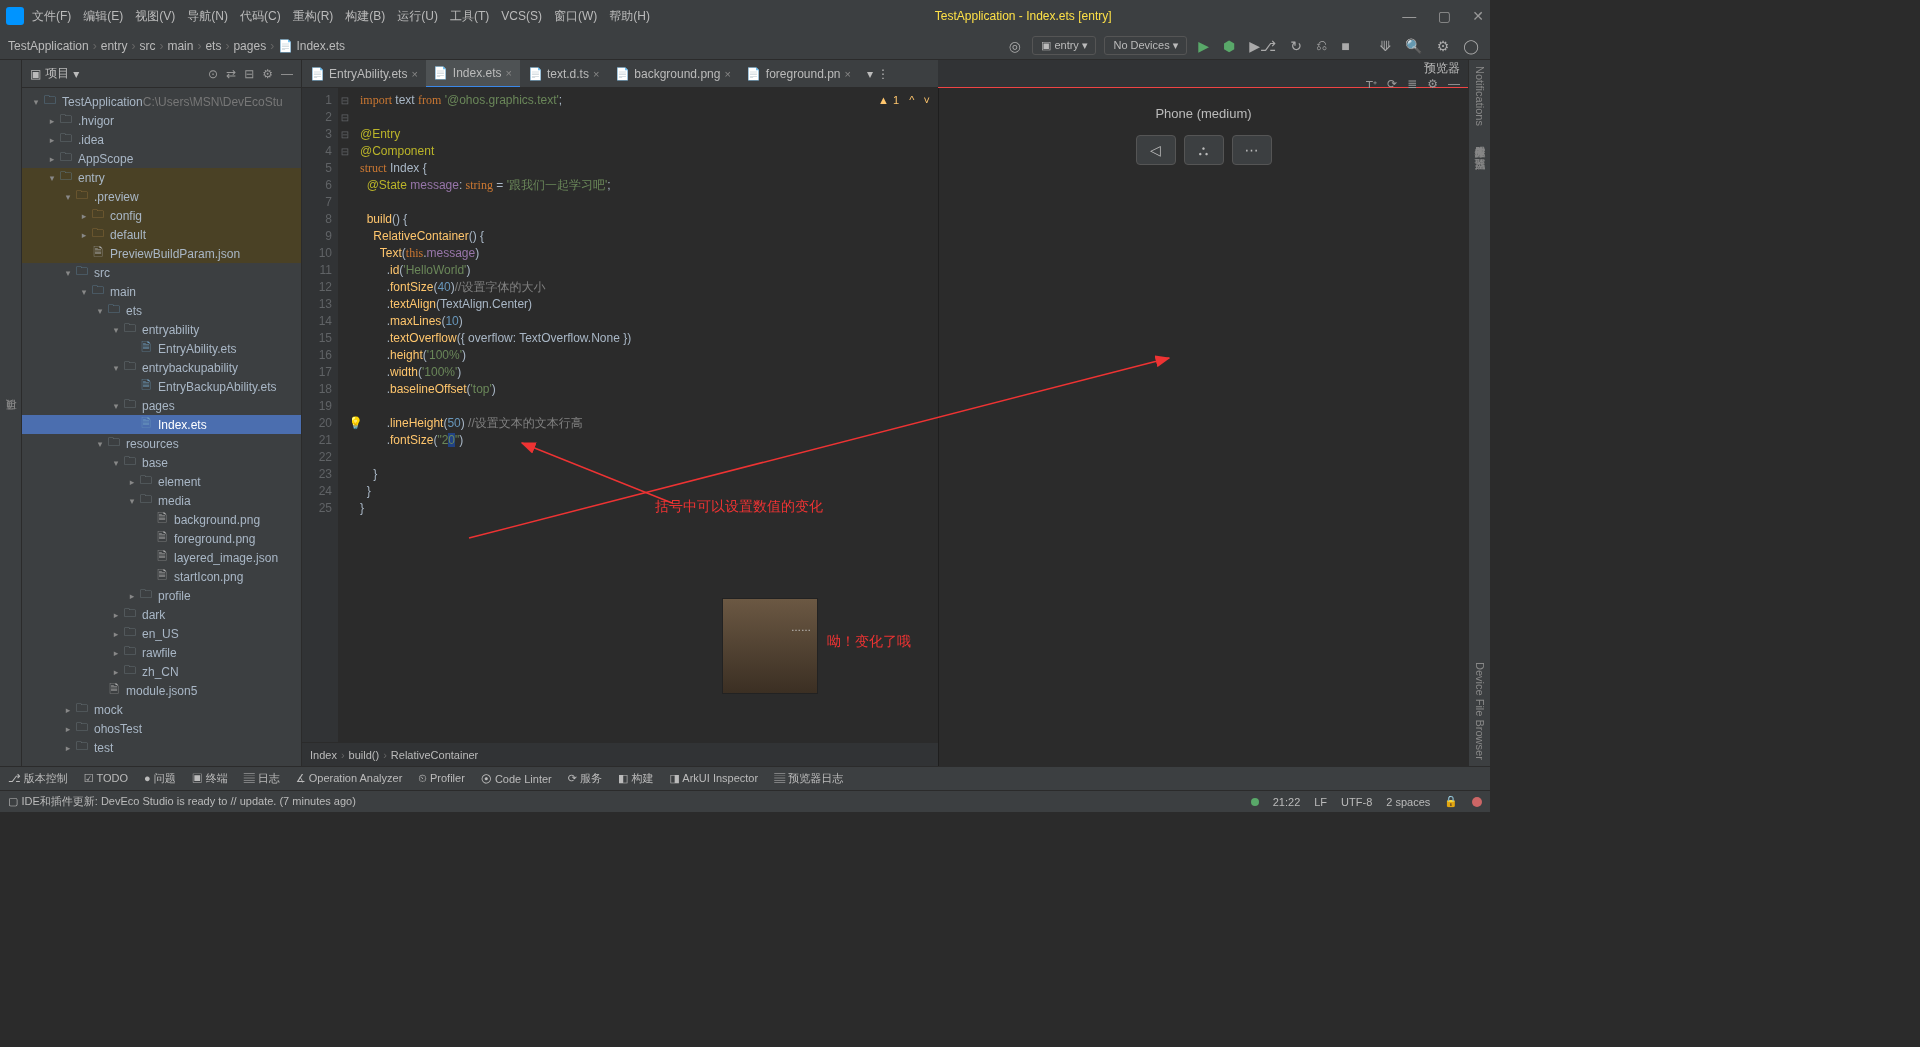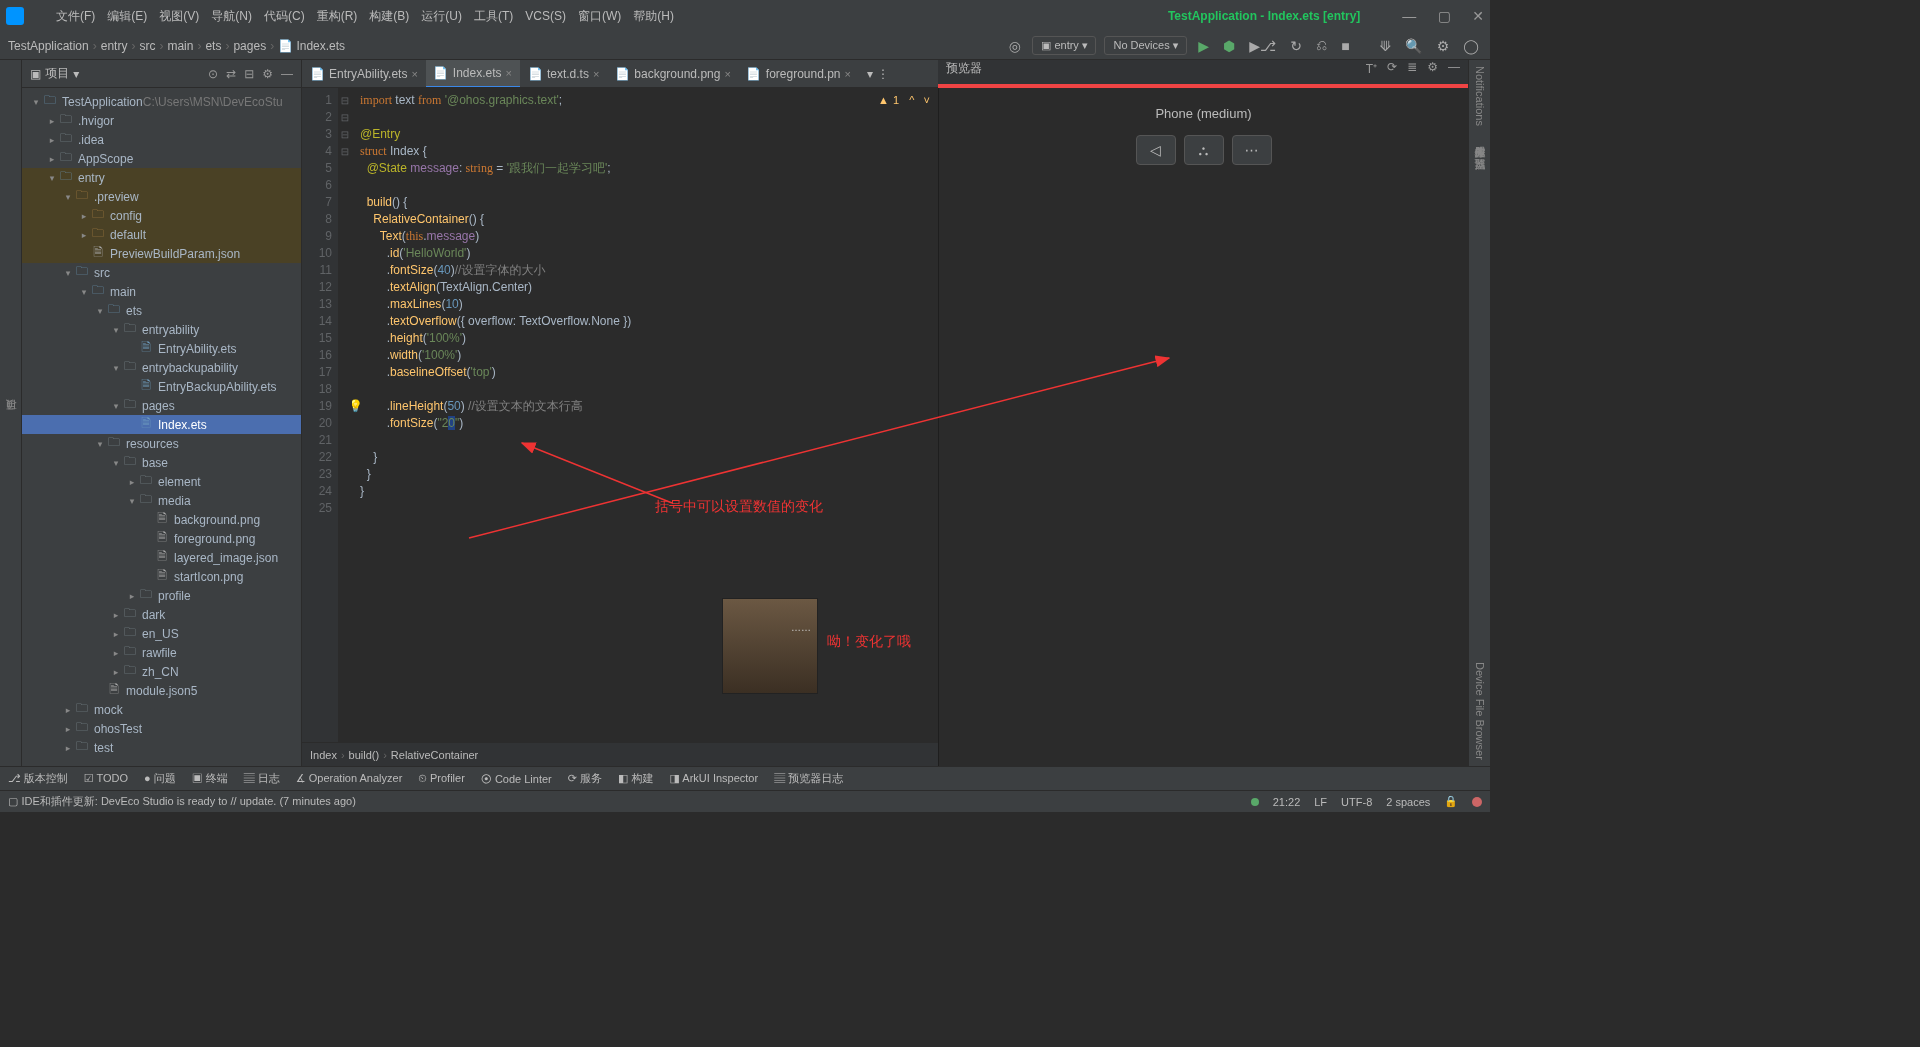--- a/index.html
+++ b/index.html
@@ -1,20 +1,20 @@
 <!DOCTYPE html>
 <html><head>
 <meta charset="utf-8">
 <style>
 * { margin: 0; padding: 0; box-sizing: border-box; font-family: "Microsoft YaHei", Arial, sans-serif; }
 body { width: 1490px; height: 812px; background: #2b2b2b; color: #a9b7c6; font-size: 12px; overflow: hidden; display: flex; flex-direction: column; }
-.titlebar { height: 28px; background: #3c3f41; display: flex; align-items: center; padding: 16px 6px; color: #bbb; font-size: 12px; gap: 24px; }
+.titlebar { height: 28px; background: #3c3f41; display: flex; align-items: center; padding: 16px 6px; color: #bbb; font-size: 12px; }
 .titlebar .logo { width: 18px; height: 18px; background: #0094ff; border-radius: 3px; margin-right: 8px; }
 .titlebar .menus span { margin-right: 12px; cursor: pointer; }
-.titlebar .title-center { flex: 1; text-align: right; color: #22c55e; font-weight: bold; }
+.titlebar .title-center { flex: 1; text-align: center; color: #fde047; }
 .titlebar .win-controls span { margin-left: 18px; color: #999; cursor: pointer; font-size: 14px; }
 .navbar { height: 28px; background: #3c3f41; display: flex; align-items: center; padding: 0 8px; border-bottom: 1px solid #2b2b2b; }
 .breadcrumb { display: flex; align-items: center; color: #bbb; }
 .breadcrumb span { color: #bbb; }
 .breadcrumb .sep { color: #666; margin: 0 4px; }
 .navbar-right { margin-left: auto; display: flex; align-items: center; gap: 8px; }
 .nav-btn { padding: 2px 8px; background: #3c3f41; border: 1px solid #555; border-radius: 3px; color: #bbb; cursor: pointer; font-size: 11px; }
 .nav-icon { color: #aaa; cursor: pointer; font-size: 14px; padding: 0 3px; }
 .run-icon { color: #59a869; }
 .bug-icon { color: #59a869; }
@@ -34,21 +34,21 @@
 .folder-ic { color: #87939a; }
 .folder-ic.blue { color:#6e9cbe;}
 .folder-ic.orange{ color:#b38646;}
 .file-ic { color:#6e9cbe;}
 .json-ic{ color:#aaa;}
 .editor-area { flex: 1; display: flex; flex-direction: column; background: #2b2b2b; min-width: 0;}
 .tabs { height: 28px; background: #3c3f41; display: flex; align-items: center; border-bottom: 1px solid #2b2b2b; overflow:hidden;}
 .tab { padding: 0 8px; height: 28px; display: flex; align-items: center; gap: 4px; cursor: pointer; color: #bbb; font-size: 12px;}
 .tab.active { background: #4e5254; border-bottom: 2px solid #3b88e9; }
 .tab .close { color: #888; font-size: 11px; }
-.preview-header { background:#313335; height:28px; display:flex; align-items:flex-start; padding:0 8px; color:#bbb; border-bottom:4px solid #ef4444;}
+.preview-header { background:#313335; height:28px; display:flex; align-items:flex-end; padding:0 8px; color:#bbb; border-bottom:1px solid #ef4444;flex-direction:column;}
 .preview-header .tools{ margin-left:auto; display:flex; gap:10px; color:#999;}
 .editor-body { flex: 1; display: flex; overflow: hidden; position:relative;}
 .gutter { width: 36px; background: #313335; text-align: right; color: #606366; padding: 4px 6px 0 0; font-family: Consolas, monospace; font-size: 12px; line-height: 17px;}
 .gutter div{ height:17px;}
 .fold-col{ width:14px; background:#2b2b2b; color:#606366; font-family:Consolas,monospace; font-size:10px; line-height:17px; text-align:center; padding-top:4px;}
 .code { flex: 1; padding: 4px 8px; font-family: Consolas, monospace; font-size: 12px; line-height: 17px; overflow: auto; position:relative;}
 .code .line { height: 17px; white-space: pre; }
 .kw { color: #cc7832; font-family: Liberation Serif, serif; }
 .str { color: #6a8759; }
 .num { color: #6897bb; }
@@ -433,20 +433,21 @@
               <div></div>
               <div></div>
               <div></div>
               <div></div>
             </div>
           <div class="code" id="code">
             <div class="warn-badge">▲ <span>1</span> &nbsp; ^ &nbsp; ˅</div>
           <div class="line"><span class="kw">import</span> text <span class="kw">from</span> <span class="str">'@ohos.graphics.text'</span>;</div>
               <div class="line"></div>
               <div class="line"><span class="dec">@Entry</span></div>
+              <div class="line"><span class="dec">@Component</span></div>
               <div class="line"><span class="kw">struct</span> Index {</div>
               <div class="line">  <span class="dec">@State</span> <span class="id">message</span>: <span class="kw">string</span> = <span class="str">'跟我们一起学习吧'</span>;</div>
               <div class="line"></div>
               <div class="line">  <span class="fn">build</span>() {</div>
               <div class="line">    <span class="fn">RelativeContainer</span>() {</div>
               <div class="line">      <span class="fn">Text</span>(<span class="kw">this</span>.<span class="id">message</span>)</div>
               <div class="line">        .<span class="fn">id</span>(<span class="str">'HelloWorld'</span>)</div>
               <div class="line">        .<span class="fn">fontSize</span>(<span class="num">40</span>)<span class="com">//设置字体的大小</span></div>
               <div class="line">        .<span class="fn">textAlign</span>(TextAlign.Center)</div>
               <div class="line">        .<span class="fn">maxLines</span>(<span class="num">10</span>)</div>

